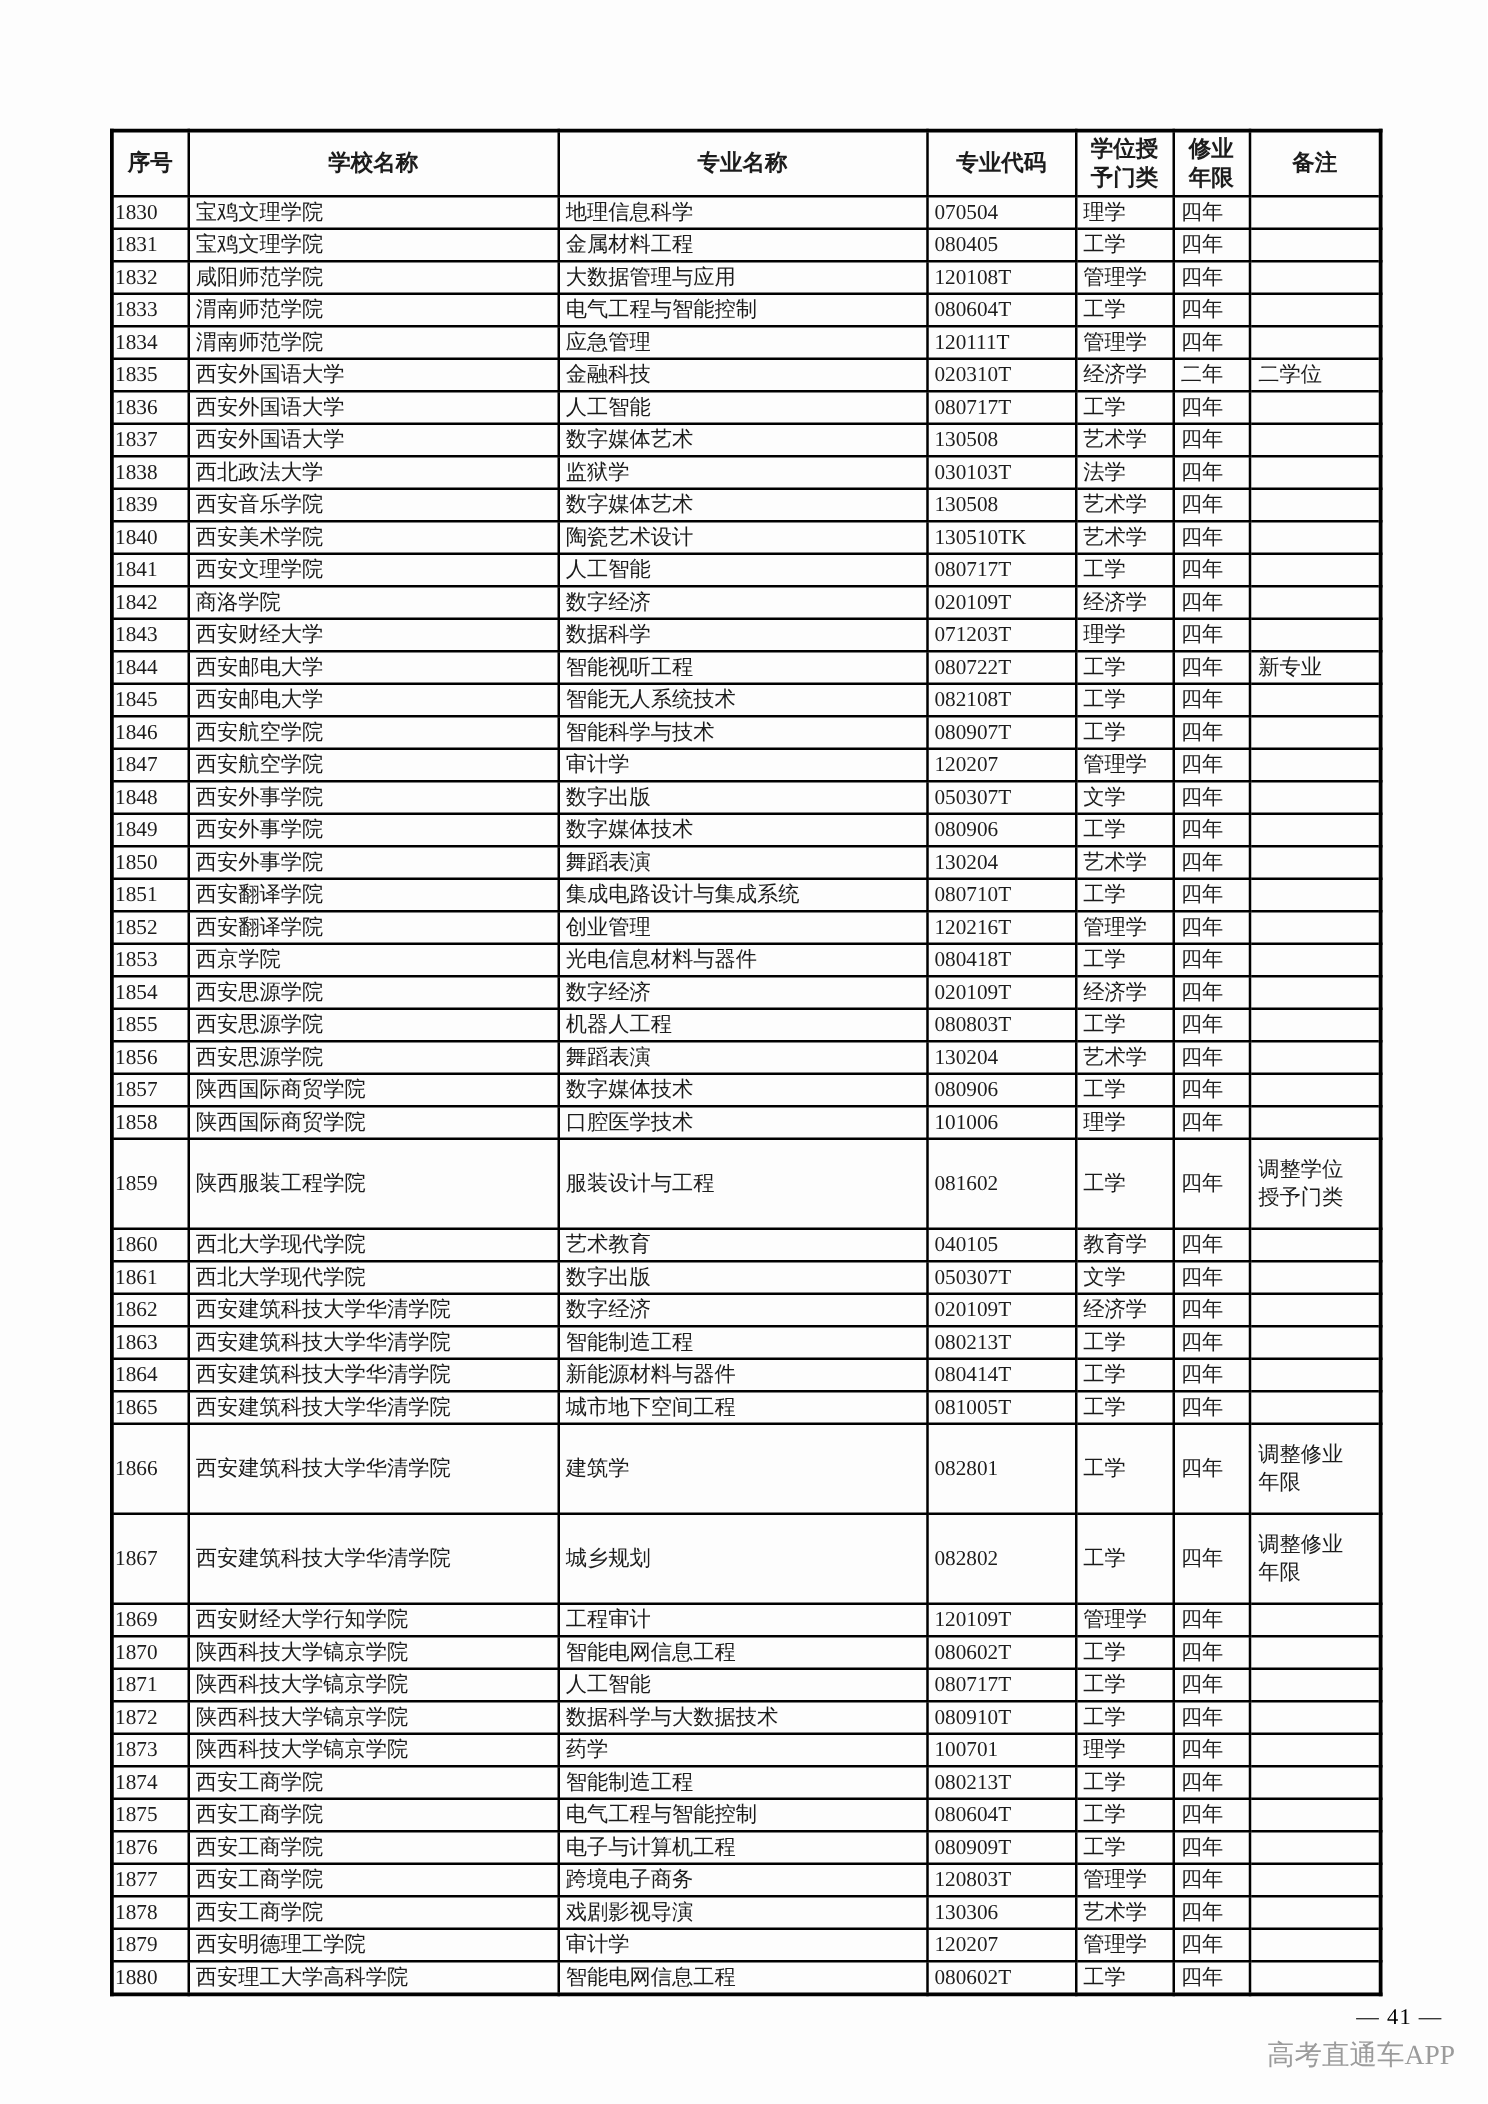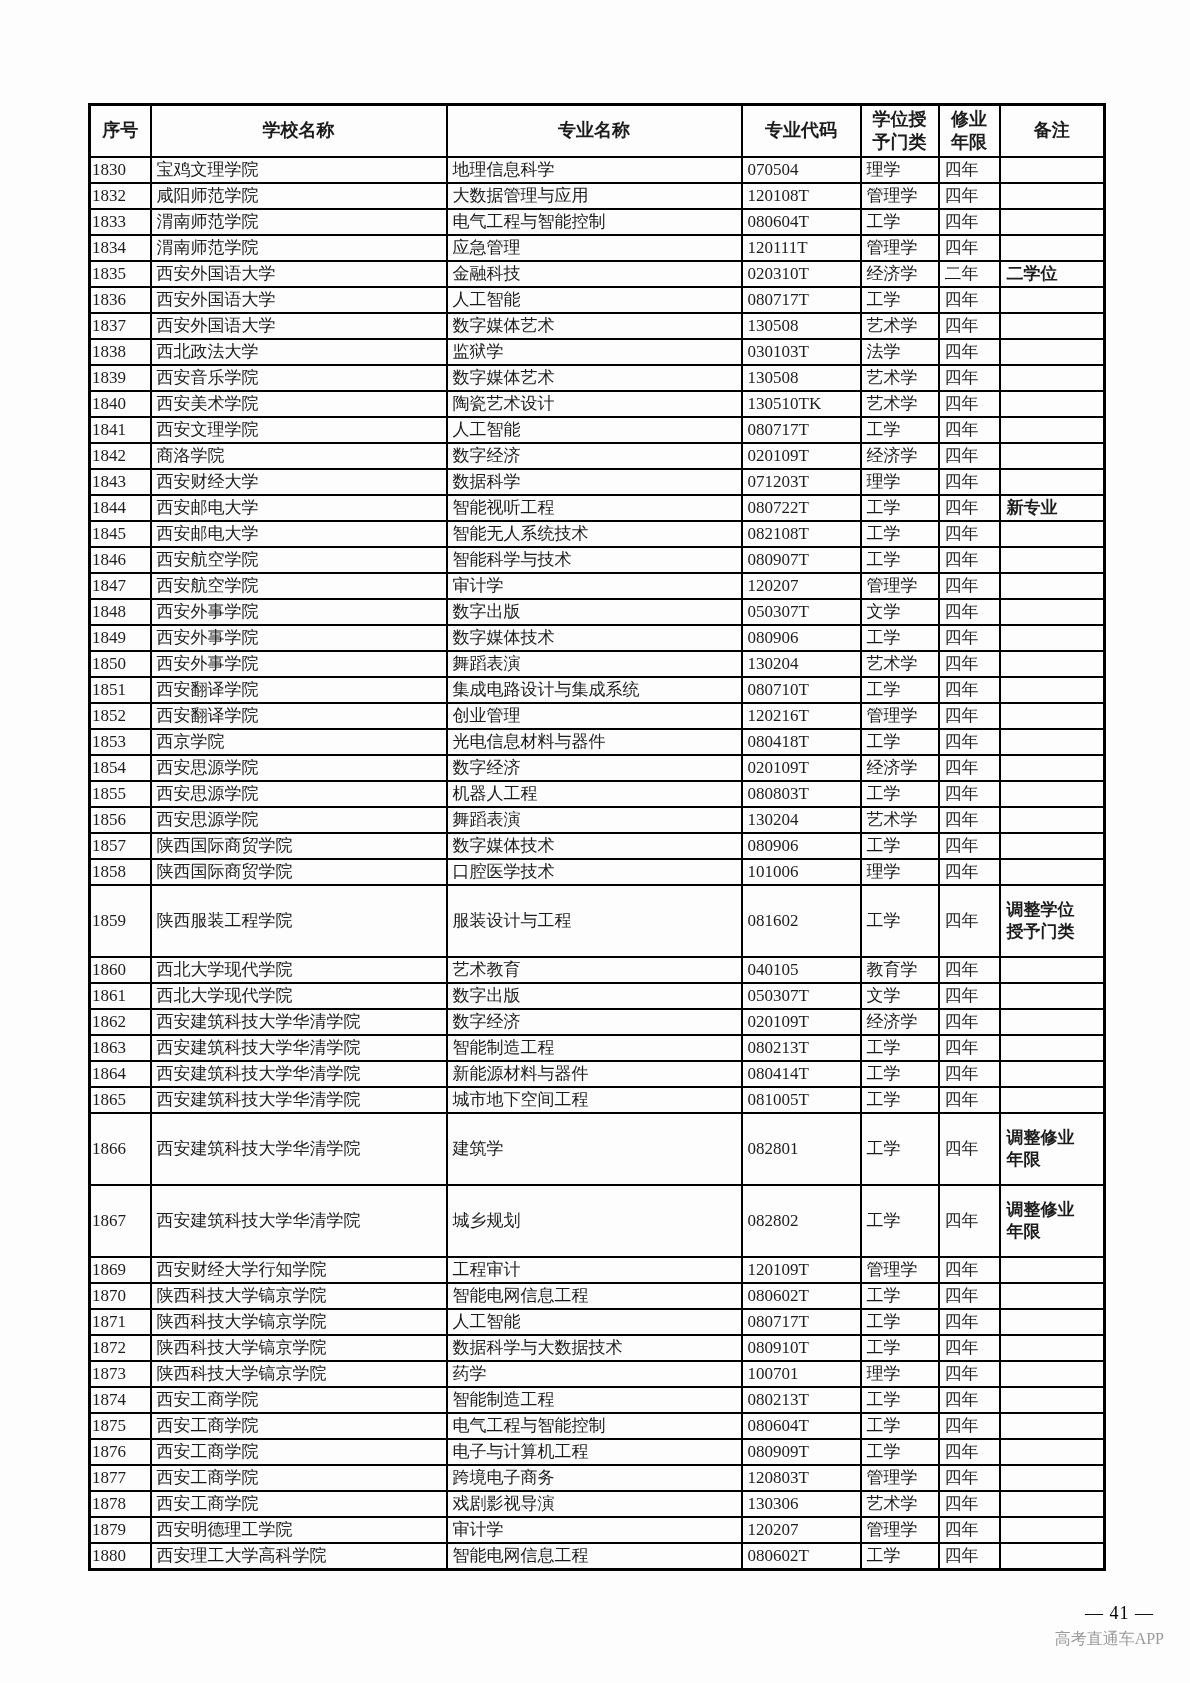--- a/index.html
+++ b/index.html
@@ -44,33 +44,33 @@
     font-size: 18px;
     line-height: 23px;
     font-weight: bold;
     text-align: center;
     padding: 1px 3px;
   }
   tbody tr { height: 24px; }
   tbody tr.tall { height: 72px; }
   td { padding: 1px 3px 1px 5px; text-align: left; }
   td.col-no { text-align: left; padding: 1px 1px; }
-  td.col-remark { padding: 1px 22px 1px 6px; font-weight: bold; }
+  td.col-remark { padding: 1px 22px 1px 6px; }
 
   .page-number {
     position: absolute;
     top: 1603px; right: 36px;
     font-size: 18px;
     letter-spacing: 1px;
     color: #000000;
   }
   .watermark {
     position: absolute;
     top: 1629px; right: 26px;
-    font-size: 16px;
+    font-size: 22px;
     color: #9b9b9b;
   }
 </style>
 </head>
 <body>
 
 <div class="page">
 
   <table class="data-table">
     <colgroup>
@@ -97,20 +97,29 @@
         <tr>
           <td class="col-no">1830</td>
           <td class="col-school">宝鸡文理学院</td>
           <td class="col-major">地理信息科学</td>
           <td class="col-code">070504</td>
           <td class="col-degree">理学</td>
           <td class="col-years">四年</td>
           <td class="col-remark"></td>
         </tr>
         <tr>
+          <td class="col-no">1831</td>
+          <td class="col-school">宝鸡文理学院</td>
+          <td class="col-major">金属材料工程</td>
+          <td class="col-code">080405</td>
+          <td class="col-degree">工学</td>
+          <td class="col-years">四年</td>
+          <td class="col-remark"></td>
+        </tr>
+        <tr>
           <td class="col-no">1832</td>
           <td class="col-school">咸阳师范学院</td>
           <td class="col-major">大数据管理与应用</td>
           <td class="col-code">120108T</td>
           <td class="col-degree">管理学</td>
           <td class="col-years">四年</td>
           <td class="col-remark"></td>
         </tr>
         <tr>
           <td class="col-no">1833</td>

